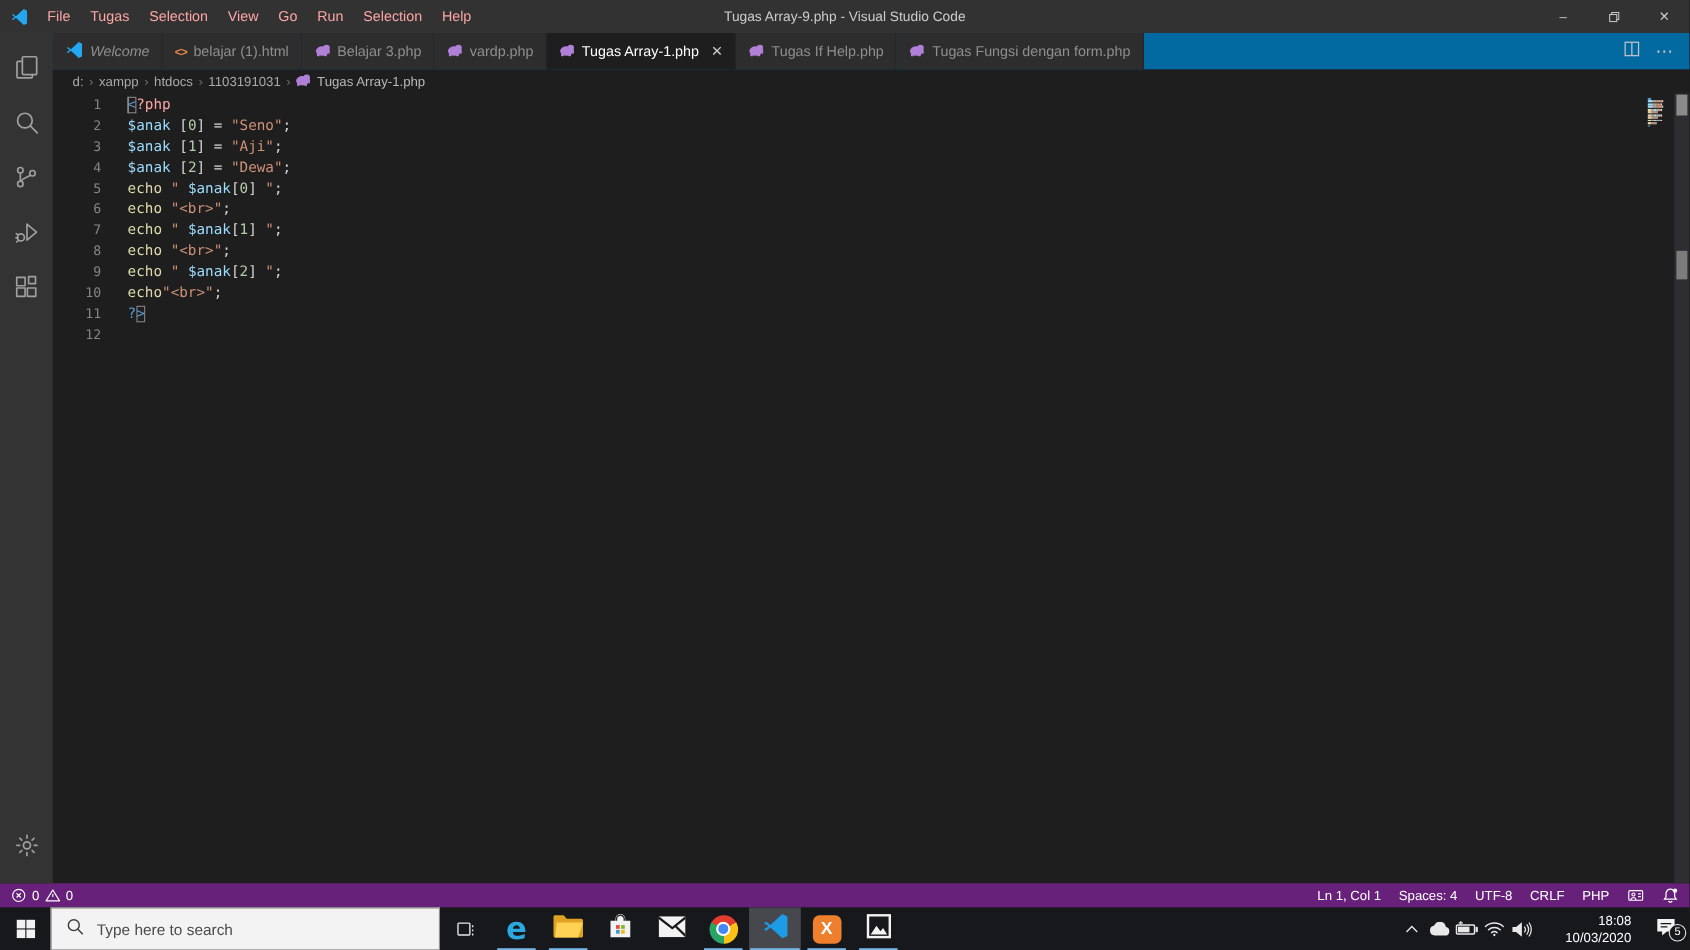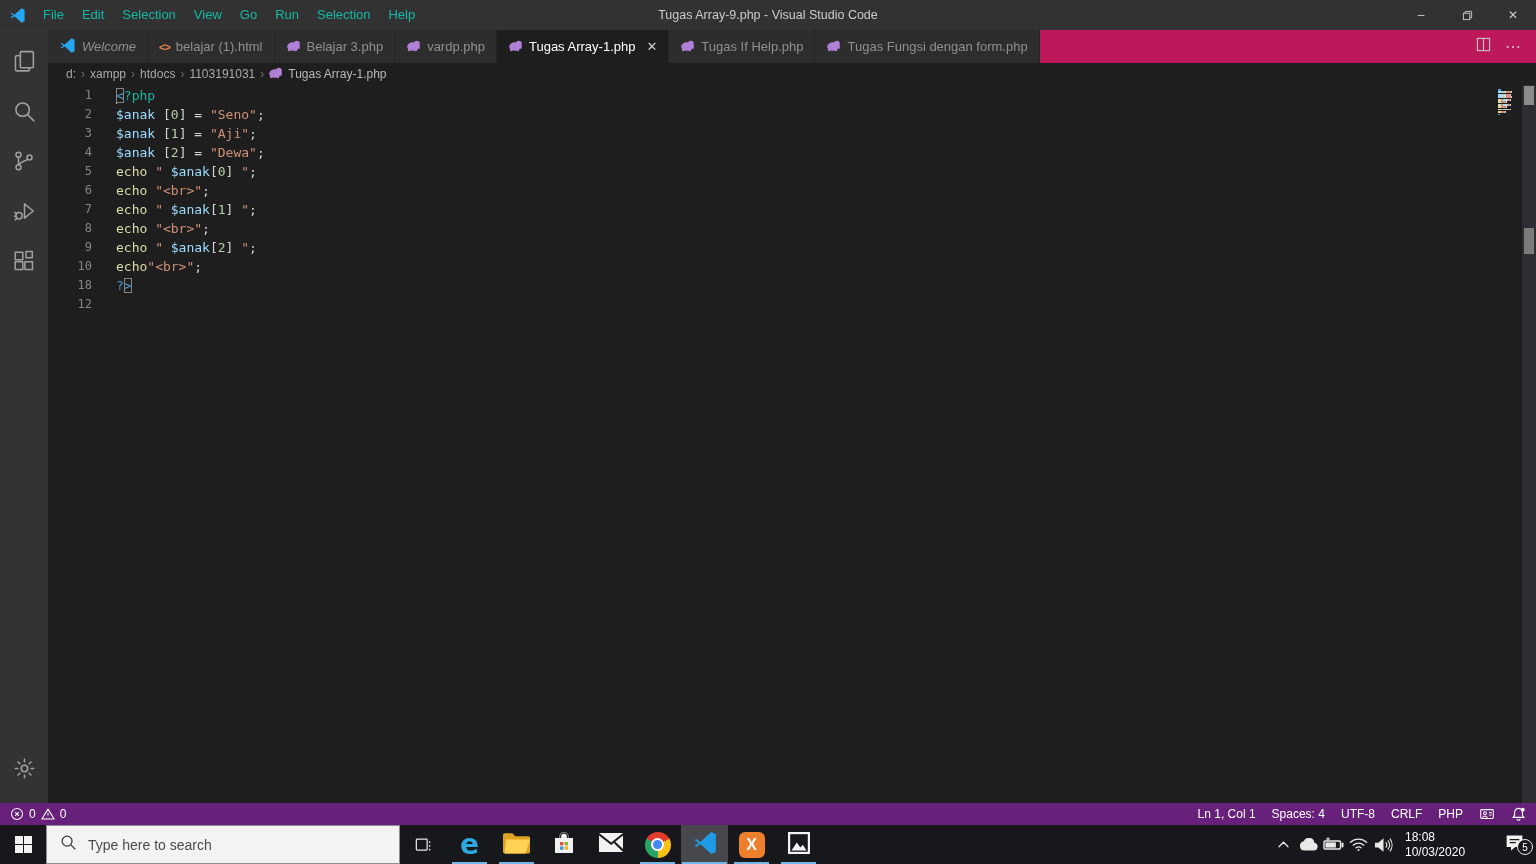--- a/index.html
+++ b/index.html
@@ -3,35 +3,35 @@
 <meta charset="utf-8">
 <style>
   * { margin:0; padding:0; box-sizing:border-box; }
   html,body { width:1536px; height:864px; overflow:hidden; }
   body { background:#1e1e1e; font-family:"Liberation Sans",sans-serif; color:#ccc; position:relative; }
 
   
   .titlebar { height:30px; background:#323233; display:flex; align-items:center; position:relative; }
   .tb-logo { width:34px; display:flex; justify-content:center; align-items:center; }
   .menu { display:flex; z-index:2; }
-  .menu-item { padding:0 9px; font-size:13px; color:#14b8a6; line-height:30px; cursor:default; }
+  .menu-item { padding:0 9px; font-size:13px; color:#fca5a5; line-height:30px; cursor:default; }
   .tb-title { position:absolute; left:0; right:0; text-align:center; font-size:12.5px; color:#cccccc; }
   .win-controls { margin-left:auto; display:flex; z-index:2; }
   .win-btn { width:46px; height:30px; display:flex; align-items:center; justify-content:center; color:#cccccc; font-size:12px; }
 
   
   .workbench { display:flex; height:773px; }
   .activitybar { width:48px; background:#333333; display:flex; flex-direction:column; align-items:center; padding-top:6px; }
   .ab-icon { width:48px; height:50px; display:flex; align-items:center; justify-content:center; }
   .ab-bottom { margin-top:auto; margin-bottom:10px; }
 
   .editor-root { flex:1; display:flex; flex-direction:column; min-width:0; }
 
   
-  .tabbar { height:33px; background:#be185d; display:flex; align-items:stretch; }
+  .tabbar { height:33px; background:#0369a1; display:flex; align-items:stretch; }
   .tab { display:flex; align-items:center; gap:6px; padding:0 11px; background:#2d2d2d; border-right:1px solid #252526; font-size:13px; color:#8f8f8f; white-space:nowrap; }
   .tab.active { background:#1e1e1e; color:#ffffff; }
   .tab-close { margin-left:5px; font-size:13px; color:#cccccc; }
   .tab-actions { margin-left:auto; display:flex; align-items:center; gap:14px; padding:0 14px; color:#c5c5c5; }
   .more-glyph { font-size:16px; letter-spacing:1px; color:#c5c5c5; }
 
   
   .breadcrumb { height:22px; display:flex; align-items:center; padding-left:17px; font-size:12px; color:#a9a9a9; }
   .bc-item { padding:0 1px; }
   .bc-sep { color:#6f6f6f; margin:0 4px; font-size:12px; }
@@ -71,36 +71,36 @@
   .app.running::after { content:""; position:absolute; bottom:0; left:6px; right:6px; height:2.5px; background:#75b6e7; }
   .app.active { background:#47484d; }
   .app.active::after { left:1px; right:1px; }
   .edge-e { color:#2ca8e0; font-size:28px; font-weight:bold; line-height:28px; font-family:"DejaVu Sans",sans-serif; }
   .xampp { width:26px; height:26px; background:#ee7f2d; border-radius:6px; display:flex; align-items:center; justify-content:center; color:#fff; font-weight:bold; font-size:16px; }
   .chrome { width:26px; height:26px; border-radius:50%; background:conic-gradient(from -60deg,#e33b2e 0 120deg,#fbc116 0 240deg,#28a465 0 360deg); position:relative; }
   .chrome::before { content:""; position:absolute; inset:6.5px; background:#fff; border-radius:50%; }
   .chrome::after { content:""; position:absolute; inset:8.8px; background:#4587f3; border-radius:50%; }
   .tray { margin-left:auto; display:flex; align-items:center; }
   .tray-ic { width:25px; display:flex; align-items:center; justify-content:center; }
-  .clock { text-align:left; color:#fff; font-size:12px; line-height:15px; margin:0 9px; min-width:78px; }
+  .clock { text-align:right; color:#fff; font-size:12px; line-height:15px; margin:0 9px; min-width:78px; }
   .action-center { width:44px; position:relative; display:flex; align-items:center; justify-content:center; }
   .ac-badge { position:absolute; right:3px; bottom:2px; width:16px; height:16px; border-radius:50%; background:#17181c; border:1px solid #e8e8e8; color:#fff; font-size:10px; display:flex; align-items:center; justify-content:center; }
 </style>
 </head>
 <body>
 
 <div class="titlebar">
   <div class="tb-logo">
       <svg width="17" height="17" viewBox="0 0 24 24">
         <path fill="#24a7f0" d="M17.8 1.8L7.7 11 4.2 8.3l-2 .9 3.9 2.8-3.9 2.8 2 1L7.7 13l10.1 9.2 4.2-2V3.8z"></path>
       </svg>
     </div>
   <div class="menu" id="menu">
       <div class="menu-item">File</div>
-      <div class="menu-item">Edit</div>
+      <div class="menu-item">Tugas</div>
       <div class="menu-item">Selection</div>
       <div class="menu-item">View</div>
       <div class="menu-item">Go</div>
       <div class="menu-item">Run</div>
       <div class="menu-item">Selection</div>
       <div class="menu-item">Help</div>
     </div>
   <div class="tb-title">Tugas Array-9.php - Visual Studio Code</div>
   <div class="win-controls">
     <div class="win-btn">–</div>
@@ -262,21 +262,21 @@
               </g>
             </svg></span>
           <span>Tugas Array-1.php</span>
         </span>
       </div>
 
     <div class="code-area">
       <div id="codelines">
           <div class="code-line">
             <span class="ln">1</span>
-            <span class="lc"><span class="caret"></span><span class="box" style="color: rgb(86, 156, 214);">&lt;</span><span style="color: #14b8a6; margin-top: 31px;">?php</span></span>
+            <span class="lc"><span class="caret"></span><span class="box" style="color: rgb(86, 156, 214);">&lt;</span><span style="color: #fca5a5; margin-top: 31px;">?php</span></span>
           </div>
           <div class="code-line">
             <span class="ln">2</span>
             <span class="lc"><span style="color: rgb(156, 220, 254);">$anak</span><span style="color: rgb(212, 212, 212);"> [</span><span style="color: rgb(181, 206, 168);">0</span><span style="color: rgb(212, 212, 212);">] </span><span style="color: rgb(212, 212, 212);">= </span><span style="color: rgb(206, 145, 120);">"Seno"</span><span style="color: rgb(212, 212, 212);">;</span></span>
           </div>
           <div class="code-line">
             <span class="ln">3</span>
             <span class="lc"><span style="color: rgb(156, 220, 254);">$anak</span><span style="color: rgb(212, 212, 212);"> [</span><span style="color: rgb(181, 206, 168);">1</span><span style="color: rgb(212, 212, 212);">] </span><span style="color: rgb(212, 212, 212);">= </span><span style="color: rgb(206, 145, 120);">"Aji"</span><span style="color: rgb(212, 212, 212);">;</span></span>
           </div>
           <div class="code-line">
@@ -301,21 +301,21 @@
           </div>
           <div class="code-line">
             <span class="ln">9</span>
             <span class="lc"><span style="color: rgb(220, 220, 170);">echo</span><span style="color: rgb(212, 212, 212);"> </span><span style="color: rgb(206, 145, 120);">" </span><span style="color: rgb(156, 220, 254);">$anak</span><span style="color: rgb(212, 212, 212);">[</span><span style="color: rgb(181, 206, 168);">2</span><span style="color: rgb(212, 212, 212);">]</span><span style="color: rgb(206, 145, 120);"> "</span><span style="color: rgb(212, 212, 212);">;</span></span>
           </div>
           <div class="code-line">
             <span class="ln">10</span>
             <span class="lc"><span style="color: rgb(220, 220, 170);">echo</span><span style="color: rgb(206, 145, 120);">"&lt;br&gt;"</span><span style="color: rgb(212, 212, 212);">;</span></span>
           </div>
           <div class="code-line">
-            <span class="ln">18</span>
+            <span class="ln">11</span>
             <span class="lc"><span style="color: rgb(86, 156, 214);">?</span><span class="box" style="color: rgb(86, 156, 214);">&gt;</span></span>
           </div>
           <div class="code-line">
             <span class="ln">12</span>
             <span class="lc"></span>
           </div>
         </div>
       <div class="minimap" id="minimap">
           <div class="mm-row">
             <span style="width: 0.7px; background: rgb(86, 156, 214);"></span>

